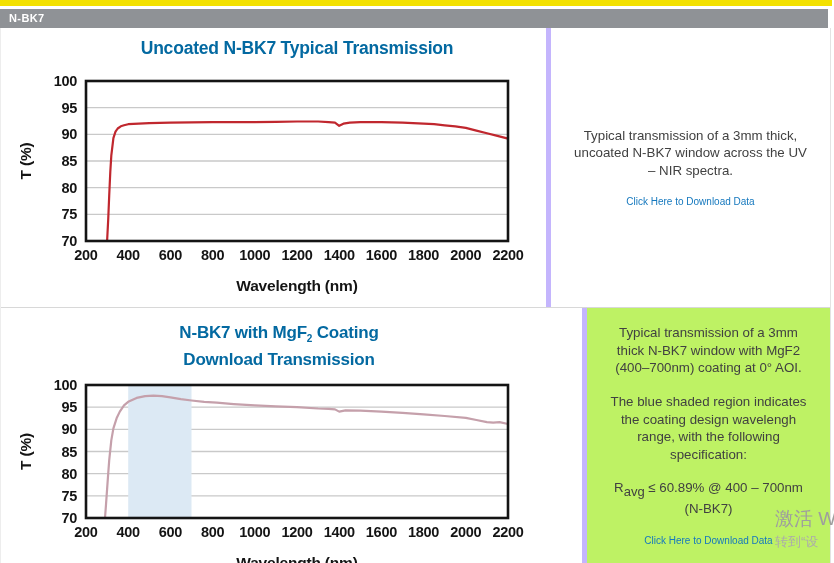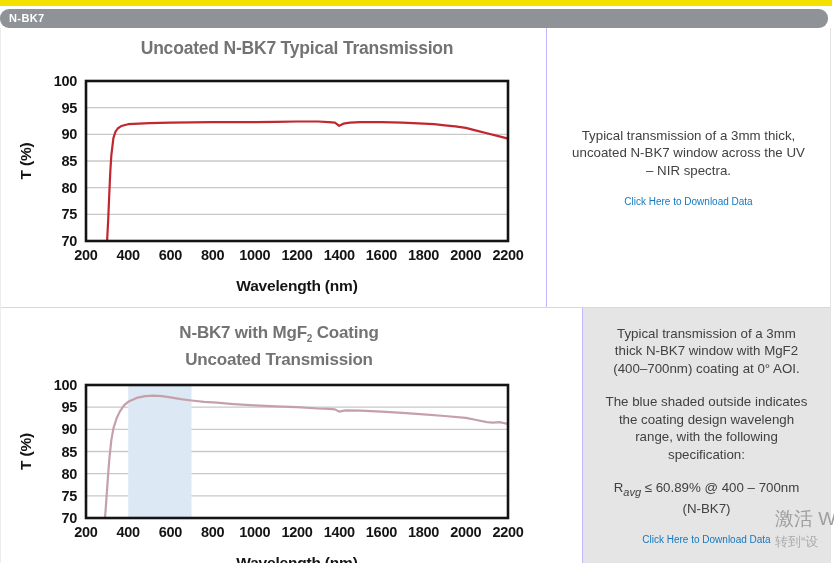--- a/index.html
+++ b/index.html
@@ -1,43 +1,43 @@
 <!DOCTYPE html>
 <html><head>
 <meta charset="utf-8">
 <style>
   html,body{margin:0;padding:0;background:#ffffff;}
   .page{position:relative;width:834px;height:563px;overflow:hidden;background:#ffffff;
         font-family:"Liberation Sans",sans-serif;}
   .accent-bar{position:absolute;top:0;left:0;width:832px;height:6px;background:#f3e100;}
   .header-bar{position:absolute;top:9px;left:0;width:828px;height:19px;background:#8f9296;
         color:#ffffff;font-size:11px;font-weight:bold;line-height:19px;padding-left:9px;
-        box-sizing:border-box;letter-spacing:.4px;border-radius:9px;}
+        box-sizing:border-box;letter-spacing:.4px;}
   .content{position:absolute;top:28px;left:0;width:831px;height:535px;box-sizing:border-box;
         border-left:1px solid #ededed;border-right:1px solid #e3e3e3;background:#fff;}
   .row{display:flex;}
   .row1{height:279px;}
   .row2{height:255px;border-top:1px solid #d8d8d8;gap:36px;}
   .chart-col{width:545px;flex:0 0 545px;}
-  .text-col{flex:1;border-left:1px solid #c4b5fd;display:flex;flex-direction:column;
+  .text-col{flex:1;border-left:5px solid #c4b5fd;display:flex;flex-direction:column;
         justify-content:center;align-items:center;text-align:center;
         padding:12px 22px;box-sizing:border-box;color:#414141;font-size:13.3px;line-height:1.32;}
-  .row2 .text-col{background:#e5e5e5;}
+  .row2 .text-col{background:#bef264;}
   .text-col p{margin:8px 0;}
   a.dl-link{color:#1578be;text-decoration:none;cursor:pointer;font-size:10px;margin:8px 0;display:block;}
   .chart-title{margin:0;padding:10px 0 0 46px;width:546px;box-sizing:border-box;text-align:center;
-        font-size:17.5px;font-weight:bold;color:#737373;letter-spacing:-.2px;line-height:21px;}
+        font-size:17.5px;font-weight:bold;color:#0369a1;letter-spacing:-.2px;line-height:21px;}
   .chart-title-b{padding:14px 0 0 10px;line-height:21px;font-size:17px;}
   .chart-title sub{font-size:10px;}
   svg.chart{display:block;}
   svg.chart text{fill:#141414;}
   .tick{font-family:"Liberation Sans",sans-serif;font-size:14.5px;font-weight:bold;letter-spacing:-.3px;}
   .axlabel{font-family:"Liberation Sans",sans-serif;font-size:15.5px;font-weight:bold;letter-spacing:-.2px;}
   .spec-line{margin:8px 0;}
-  .spec-line sub{font-size:11px;font-style:italic;}
+  .spec-line sub{font-size:13px;}
   .watermark{position:absolute;left:775px;top:508px;width:80px;white-space:nowrap;text-align:left;}
   .wm1{font-size:19px;color:#9e9e9e;line-height:22px;}
   .wm2{font-size:13px;color:#ababab;line-height:18px;margin-top:3px;}
 </style>
 </head>
 <body>
 
 <div class="page">
   <div class="accent-bar"></div>
   <div class="header-bar">
@@ -82,21 +82,21 @@
       <div class="text-col">
         <p>Typical transmission of a 3mm thick, uncoated N-BK7 window across the UV – NIR spectra.</p>
         <a class="dl-link">Click Here to Download Data</a>
       </div>
     </div>
 
     <div class="row row2">
       <div class="chart-col">
         <h2 class="chart-title chart-title-b">
           <span><span>N-BK7 with MgF</span><sub>2</sub><span> Coating</span></span><br>
-          <span>Uncoated Transmission</span>
+          <span>Download Transmission</span>
         </h2>
         <svg class="chart" width="546" height="193">
             <line x1="85" x2="507" y1="125.83333333333334" y2="125.83333333333334" stroke="#c9c9c9" stroke-width="1.4"></line>
             <line x1="85" x2="507" y1="103.66666666666667" y2="103.66666666666667" stroke="#c9c9c9" stroke-width="1.4"></line>
             <line x1="85" x2="507" y1="81.5" y2="81.5" stroke="#c9c9c9" stroke-width="1.4"></line>
             <line x1="85" x2="507" y1="59.33333333333334" y2="59.33333333333334" stroke="#c9c9c9" stroke-width="1.4"></line>
             <line x1="85" x2="507" y1="37.16666666666666" y2="37.16666666666666" stroke="#c9c9c9" stroke-width="1.4"></line>
             <rect x="127.2" y="15" width="63.3" height="133" fill="#dce9f4"></rect>
             <polyline points="104.0,148.0 105.0,134.7 106.1,119.2 107.2,103.7 108.2,90.4 110.3,70.4 112.4,58.4 115.6,48.3 118.8,41.6 123.0,35.4 127.2,31.8 135.6,27.9 144.1,26.1 152.5,25.6 161.0,26.1 169.4,27.4 179.9,29.2 190.5,30.5 203.2,31.8 215.8,32.7 232.7,34.1 253.8,35.4 274.9,36.3 296.0,37.2 317.1,38.5 327.6,38.9 334.0,39.4 338.2,41.6 344.5,40.3 359.3,40.7 380.4,41.6 401.5,42.9 422.6,44.3 443.7,46.0 464.8,47.8 475.4,50.0 485.9,52.2 492.2,52.7 498.6,52.2 507.0,54.0" fill="none" stroke="#c5a0ab" stroke-width="2.2" stroke-linejoin="round"></polyline>
             <rect x="85" y="15" width="422" height="133" fill="none" stroke="#141414" stroke-width="2.6"></rect>
@@ -117,21 +117,21 @@
             <text x="76" y="86.5" text-anchor="end" class="tick">85</text>
             <text x="76" y="64.33333333333334" text-anchor="end" class="tick">90</text>
             <text x="76" y="42.16666666666666" text-anchor="end" class="tick">95</text>
             <text x="76" y="20" text-anchor="end" class="tick">100</text>
             <text x="296" y="198" text-anchor="middle" class="axlabel">Wavelength (nm)</text>
             <text x="30" y="81.5" text-anchor="middle" class="axlabel" transform="rotate(-90 30 81.5)">T (%)</text>
           </svg>
       </div>
       <div class="text-col">
         <p>Typical transmission of a 3mm thick N-BK7 window with MgF2 (400–700nm) coating at 0° AOI.</p>
-        <p>The blue shaded outside indicates the coating design wavelengh range, with the following specification:</p>
+        <p>The blue shaded region indicates the coating design wavelengh range, with the following specification:</p>
         <p class="spec-line"><span>R</span><sub>avg</sub><span> ≤ 60.89% @ 400 – 700nm (N-BK7)</span></p>
         <a class="dl-link">Click Here to Download Data</a>
       </div>
     </div>
 
   </div>
 
   <div class="watermark">
     <div class="wm1">激活 W</div>
     <div class="wm2">转到“设</div>

